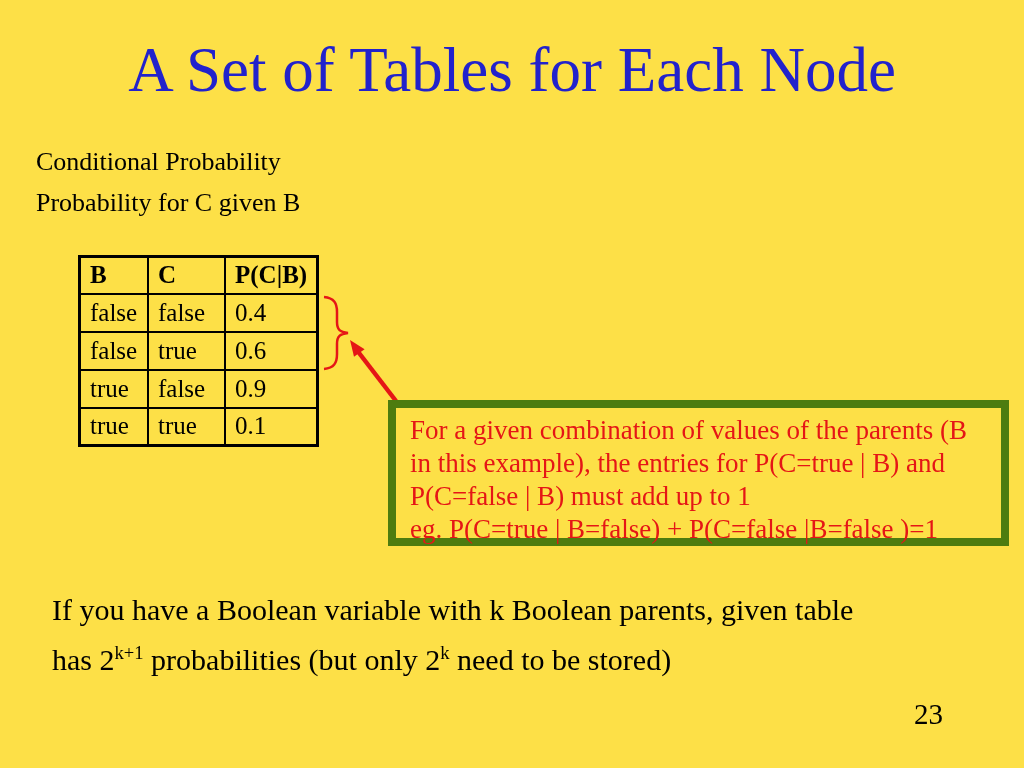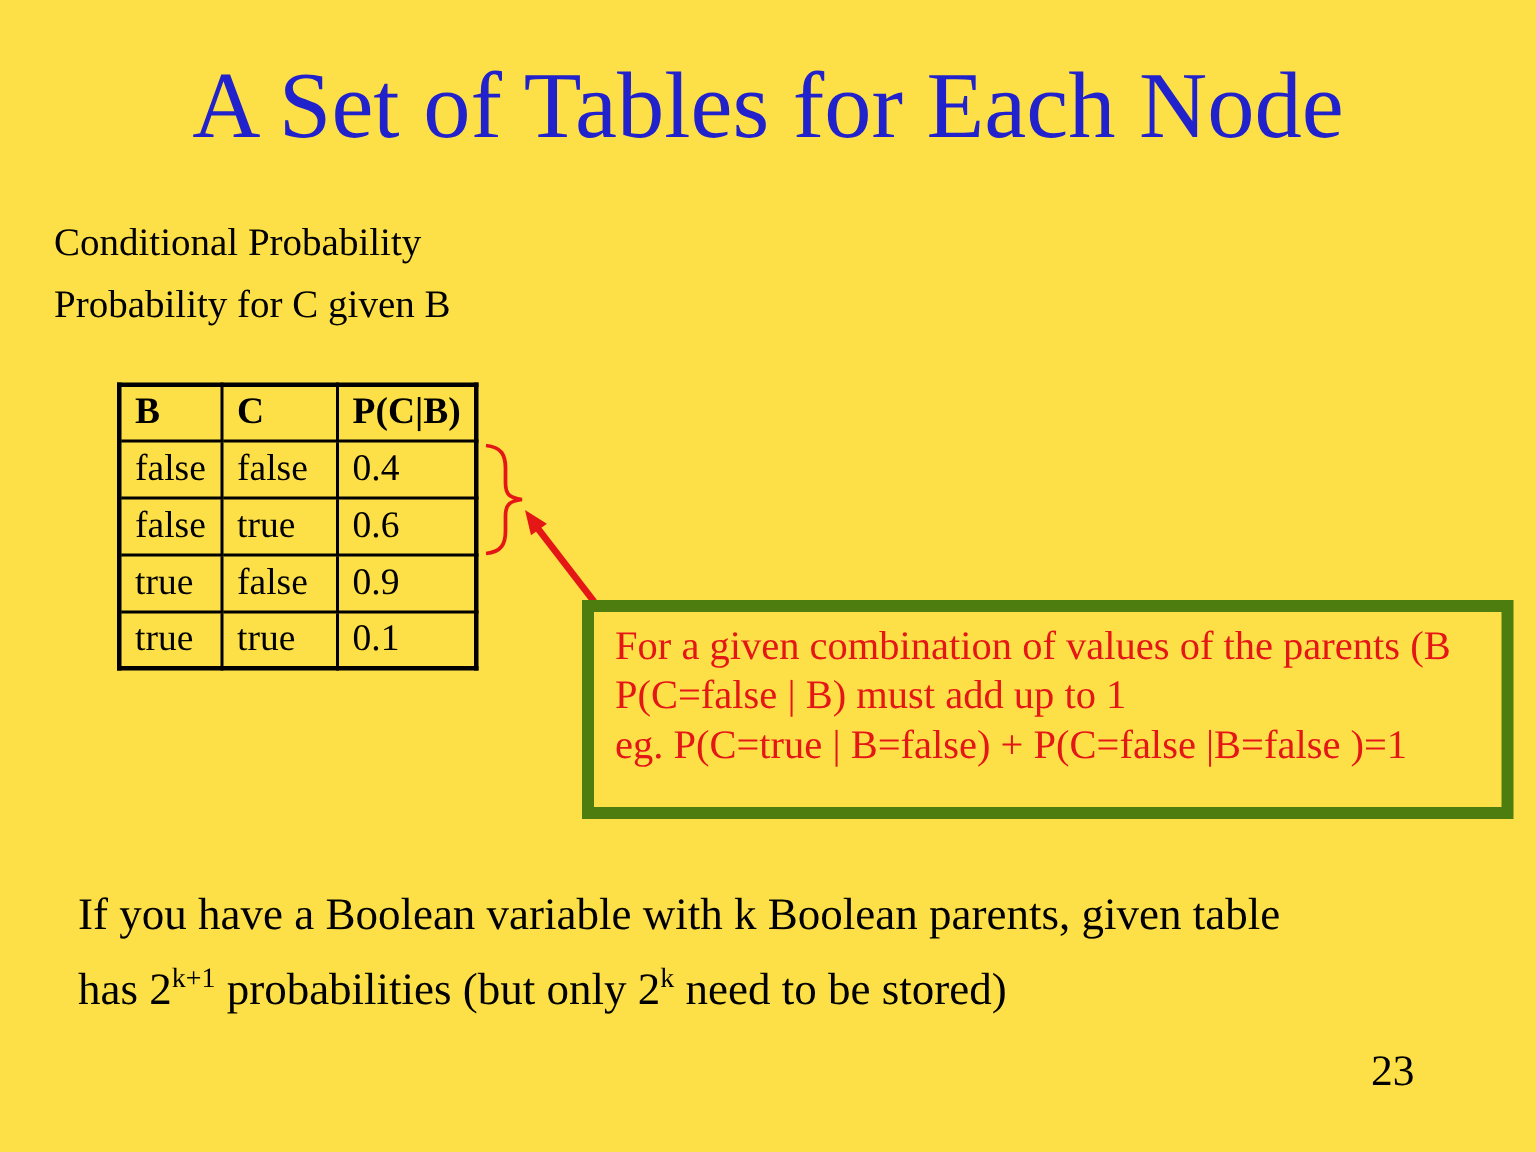--- a/index.html
+++ b/index.html
@@ -113,20 +113,21 @@
   </table>
 
   <svg class="overlay" viewBox="0 0 1024 768">
     <path d="M 324 297 C 334 298 337 303 337 312 L 337 322 C 337 330 340 332 348 333 C 340 334 337 336 337 344 L 337 354 C 337 363 334 368 324 369" fill="none" stroke-width="2.5" stroke="#e51616"></path>
     <line x1="396" y1="401" x2="356" y2="349" stroke-width="4.5" stroke="#e51616"></line>
     <polygon points="350,340 364.6,349.2 354,356.8" fill="#e51616"></polygon>
   </svg>
 
   <div class="callout">
     <div>For a given combination of values of the parents (B</div>
+    <div>in this example), the entries for P(C=true | B) and</div>
     <div>P(C=false | B) must add up to 1</div>
     <div>eg. P(C=true | B=false) + P(C=false |B=false )=1</div>
   </div>
 
   <div class="note">
     <div>If you have a Boolean variable with k Boolean parents, given table</div>
     <div>
       <span>has 2</span><sup>k+1</sup><span> probabilities (but only 2</span><sup>k</sup><span> need to be stored)</span>
     </div>
   </div>

